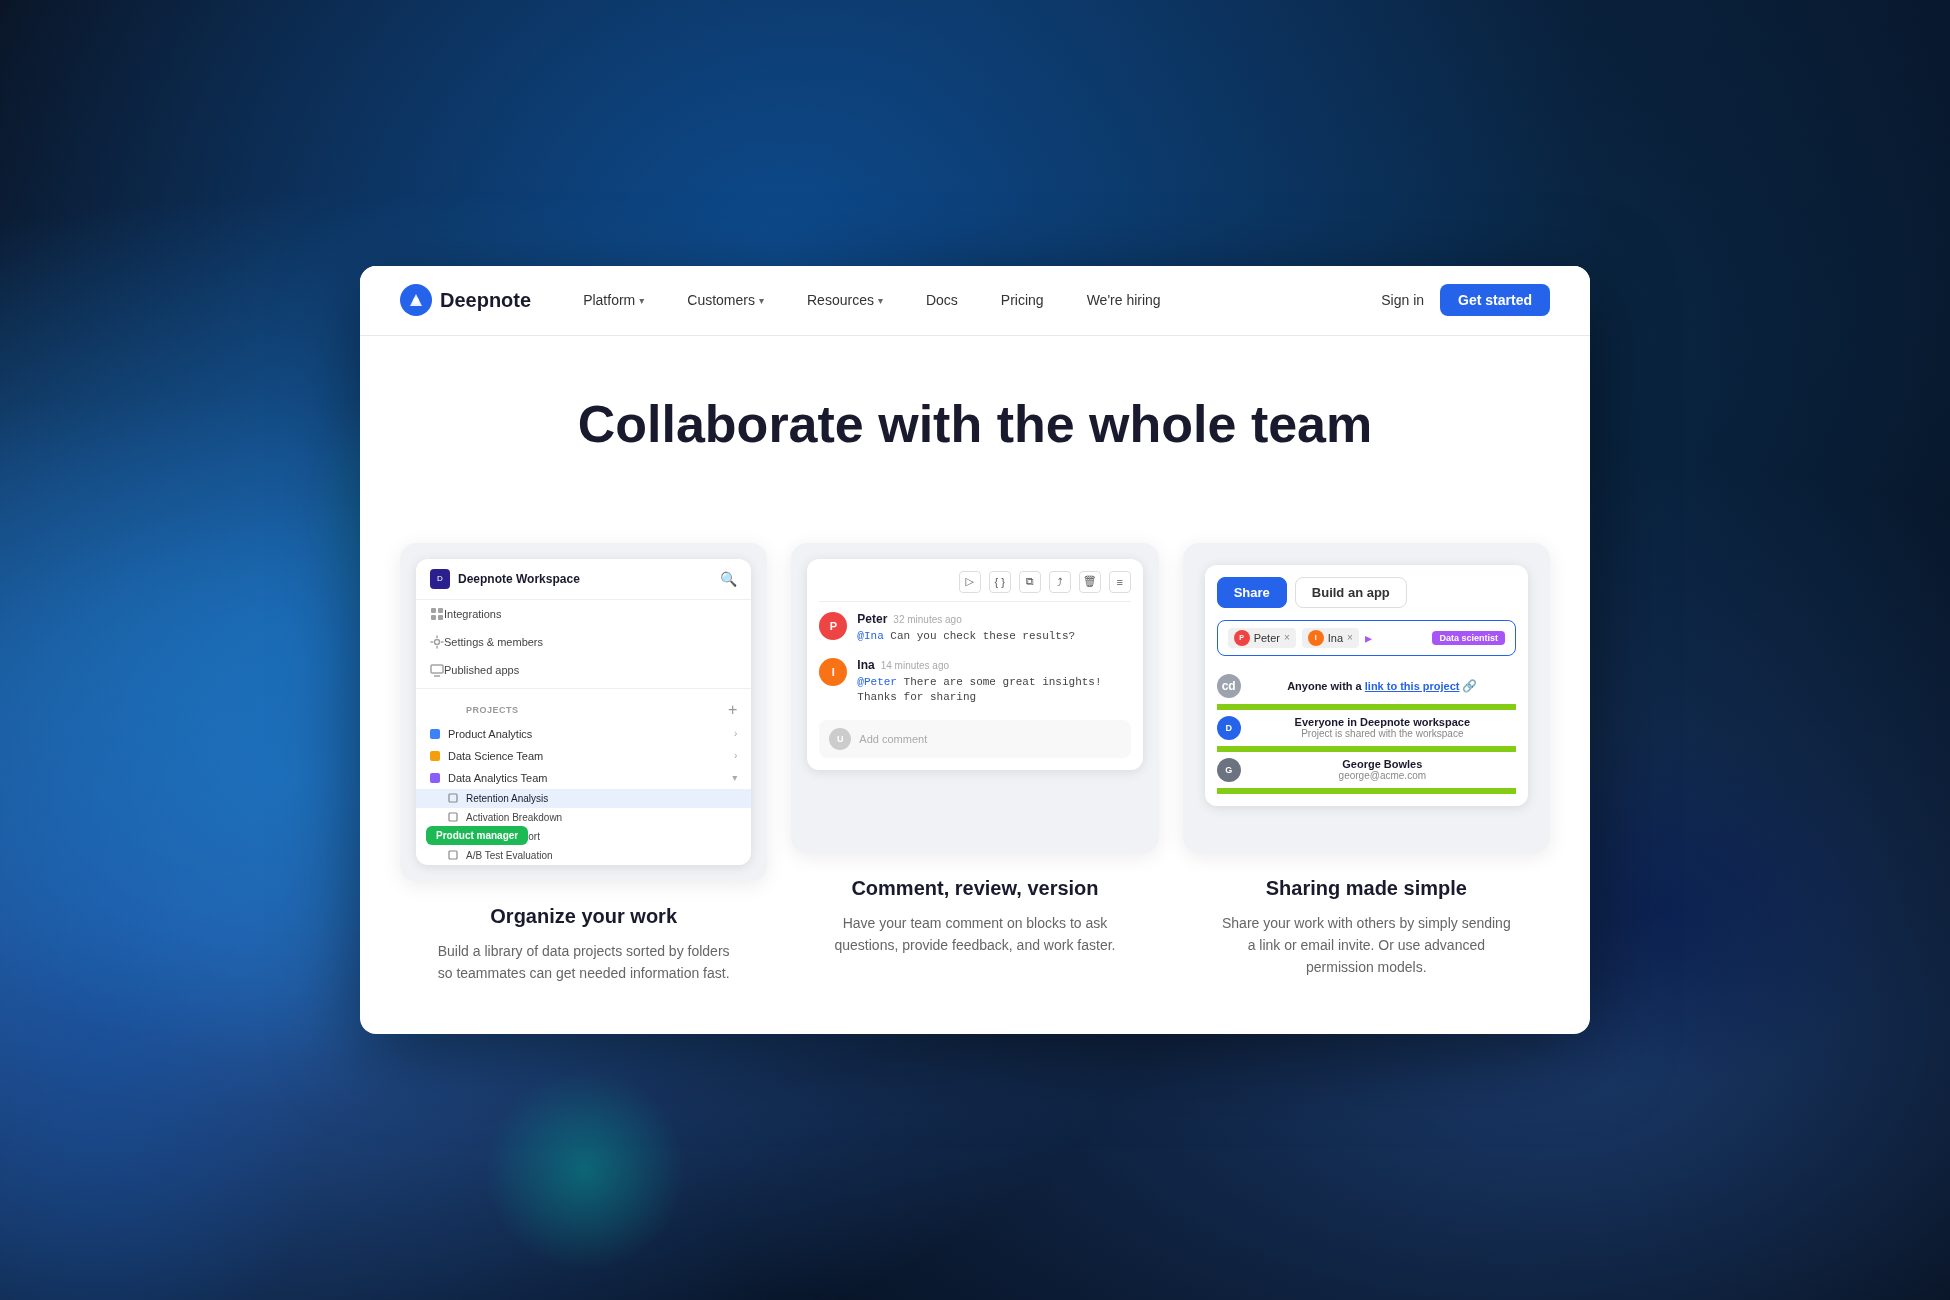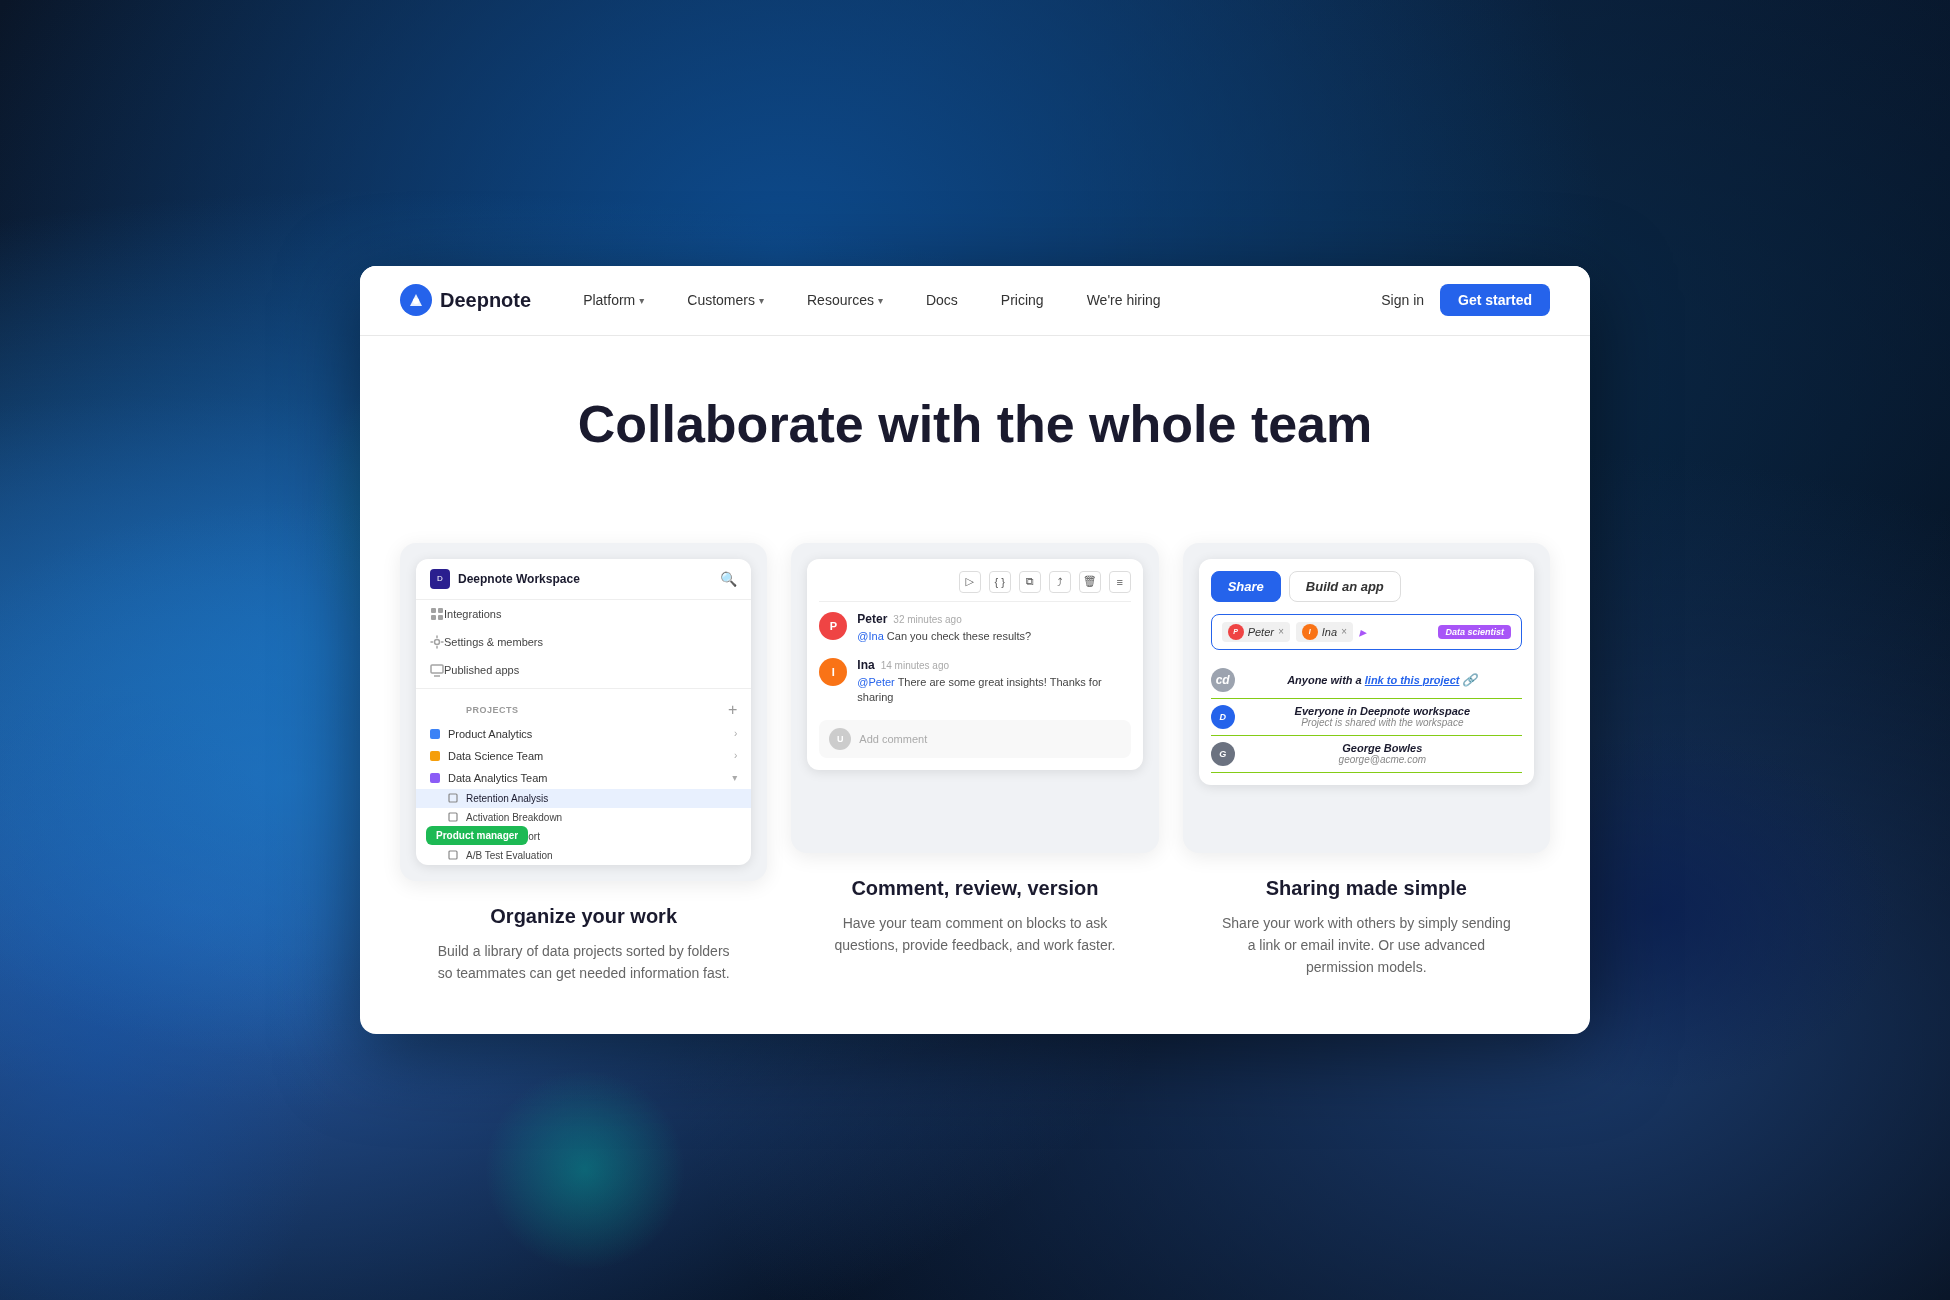--- a/index.html
+++ b/index.html
@@ -322,21 +322,21 @@
     }
     .comment-body { flex: 1; }
     .comment-header {
       display: flex;
       align-items: baseline;
       gap: 6px;
       margin-bottom: 3px;
     }
     .comment-author { font-size: 12px; font-weight: 600; color: #1a1a2e; }
     .comment-time { font-size: 10px; color: #aaa; }
-    .comment-text { font-size: 11px; color: #444; line-height: 1.4; }
+    .comment-text { font-size: 11px; color: #444; line-height: 1.4; font-family: Liberation Mono, monospace; }
     .comment-mention { color: #2563eb; }
     .comment-input-row {
       display: flex;
       align-items: center;
       gap: 8px;
       margin-top: 8px;
       background: #f8f8f8;
       border-radius: 8px;
       padding: 8px 10px;
     }
@@ -411,21 +411,21 @@
       font-weight: 600;
       padding: 2px 7px;
       border-radius: 4px;
       margin-left: auto;
     }
     .share-row {
       display: flex;
       align-items: center;
       gap: 8px;
       padding: 6px 0;
-      border-bottom: 1px solid #84cc16;
+      border-bottom: 6px solid #84cc16;
       font-size: 11px;
     }
     .share-row-avatar {
       width: 24px;
       height: 24px;
       border-radius: 50%;
       display: flex;
       align-items: center;
       justify-content: center;
       font-size: 9px;
@@ -626,21 +626,21 @@
             <span class="comment-input-text">Add comment</span>
           </div>
         </div>
       </div>
       <h3 class="feature-title">Comment, review, version</h3>
       <p class="feature-desc">Have your team comment on blocks to ask questions, provide feedback, and work faster.</p>
     </div>
 
     <div class="feature-card">
       <div class="feature-screenshot" style="min-height:310px; background:#f0f2f5;">
-        <div class="sharing-container" style="margin:16px;font-style:italic;">
+        <div class="sharing-container" style="margin:22px;">
           <div class="share-tabs">
             <div class="share-tab active">Share</div>
             <div class="share-tab">Build an app</div>
           </div>
 
           <div class="share-input-row">
             <div class="share-tag">
               <div class="share-avatar-sm" style="background:#ef4444;">P</div>
               <span>Peter</span>
               <span class="share-tag-close">×</span>

